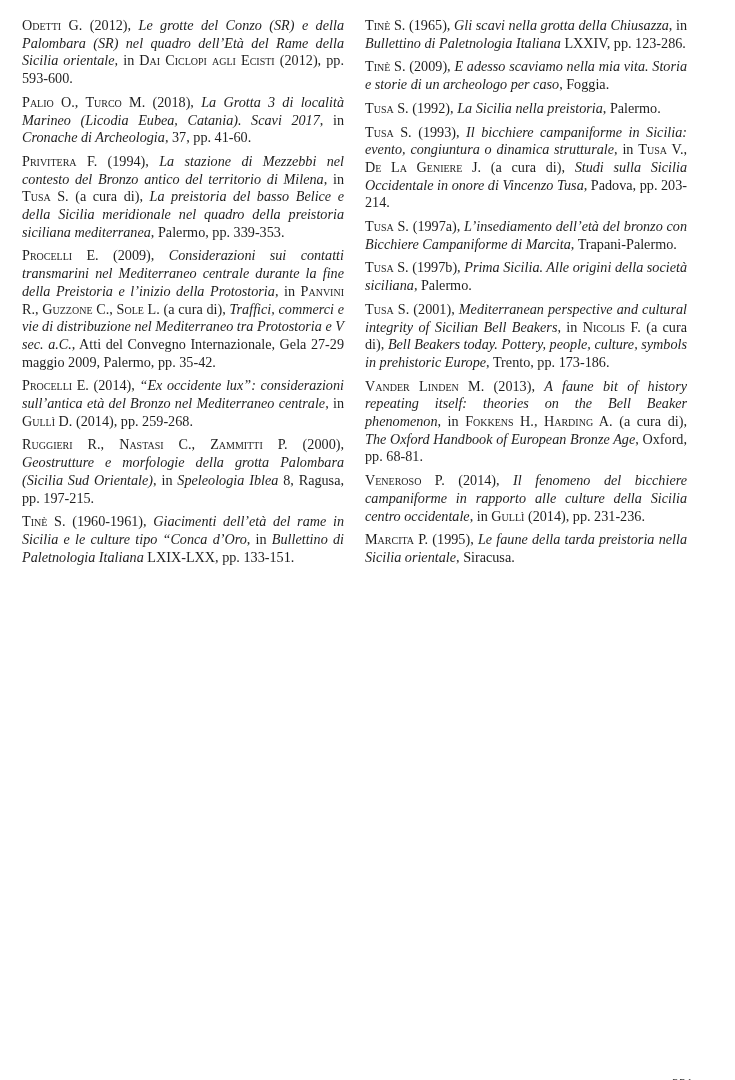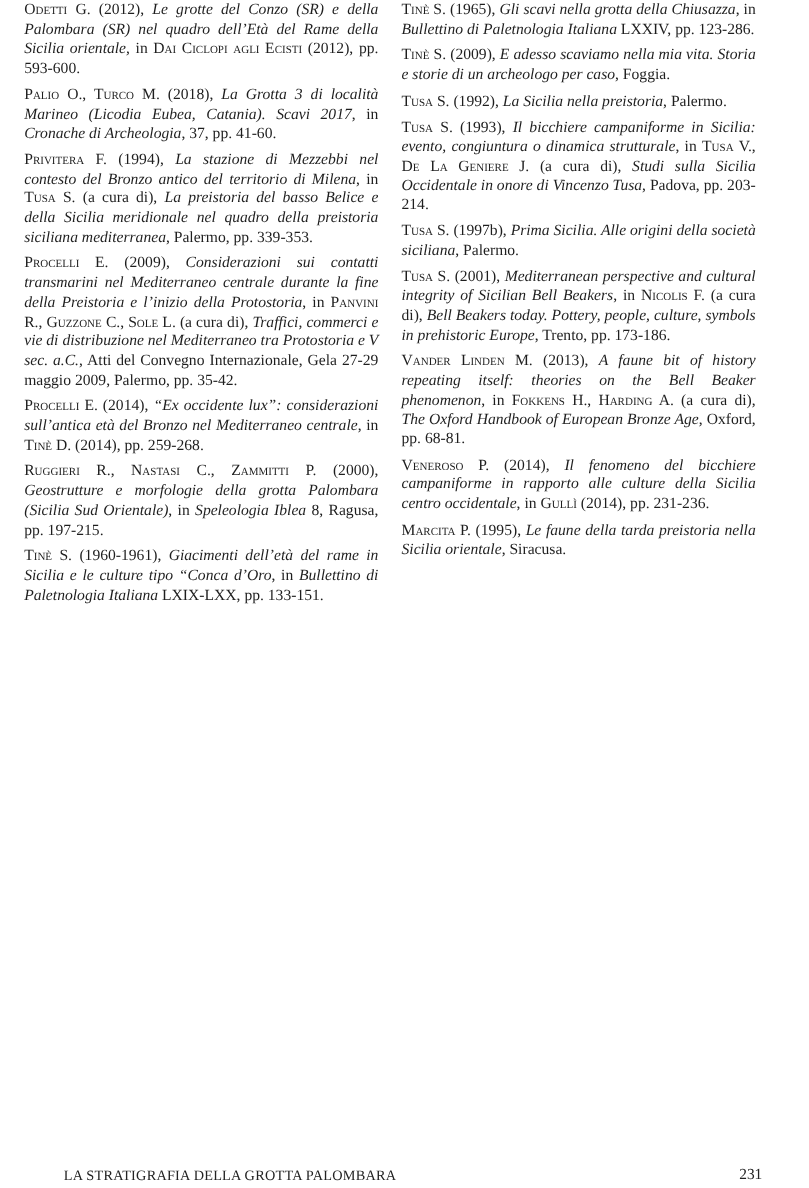--- a/index.html
+++ b/index.html
@@ -2,21 +2,21 @@
 <html><head>
 <meta charset="utf-8">
 <style>
   html, body { margin: 0; padding: 0; background: #ffffff; }
   body {
     width: 735px; height: 1080px; position: relative; overflow: hidden;
     font-family: "DejaVu Serif", "Liberation Serif", serif;
     color: #1e1e1e;
   }
   .page {
-    position: absolute; left: 22px; top: 0; width: 691px; height: 768px;
+    position: absolute; left: 22px; top: 16px; width: 691px; height: 768px;
   }
   .col {
     position: absolute; top: 1px; width: 322px;
     font-family: "Liberation Serif", serif;
     font-size: 14.2px; line-height: 17.7px;
     text-align: justify;
     hyphens: manual;
   }
   .col.left { left: 0; }
   .col.right { left: 343px; }
@@ -33,29 +33,30 @@
 </style>
 </head>
 <body>
 
 <div class="page">
   <div class="col left">
       <p class="entry"><span class="sc">Odetti G.</span><span> (2012), </span><i>Le grotte del Conzo (SR) e della Palombara (SR) nel quadro dell’Età del Rame della Sicilia orientale,</i><span> in </span><span class="sc">Dai Ciclopi agli Ecisti</span><span> (2012), pp. 593-600.</span></p>
       <p class="entry"><span class="sc">Palio O., Turco M.</span><span> (2018), </span><i>La Grotta 3 di località Marineo (Licodia Eubea, Catania). Scavi 2017</i><span>, in </span><i>Cronache di Archeologia</i><span>, 37, pp. 41-60.</span></p>
       <p class="entry"><span class="sc">Privitera F.</span><span> (1994), </span><i>La stazione di Mezzebbi nel contesto del Bronzo antico del territorio di Milena</i><span>, in </span><span class="sc">Tusa S.</span><span> (a cura di), </span><i>La preistoria del basso Belice e della Sicilia meridionale nel quadro della preistoria siciliana mediterranea</i><span>, Palermo, pp. 339-353.</span></p>
       <p class="entry"><span class="sc">Procelli E.</span><span> (2009), </span><i>Considerazioni sui contatti transmarini nel Mediterraneo centrale durante la fine della Preistoria e l’inizio della Protostoria</i><span>, in </span><span class="sc">Panvini R., Guzzone C., Sole L.</span><span> (a cura di), </span><i>Traffici, commerci e vie di distribuzione nel Mediterraneo tra Protostoria e V sec. a.C.</i><span>, Atti del Convegno Internazionale, Gela 27-29 maggio 2009, Palermo, pp. 35-42.</span></p>
-      <p class="entry"><span class="sc">Procelli E.</span><span> (2014), </span><i>“Ex occidente lux”: considerazioni sull’antica età del Bronzo nel Mediterraneo centrale</i><span>, in </span><span class="sc">Tinè D.</span><span> (2014), pp. 259-268.</span></p>
+      <p class="entry"><span class="sc">Procelli E.</span><span> (2014), </span><i>“Ex occidente lux”: considerazioni sull’antica età del Bronzo nel Mediterraneo centrale</i><span>, in </span><span class="sc">Gullì D.</span><span> (2014), pp. 259-268.</span></p>
       <p class="entry"><span class="sc">Ruggieri R., Nastasi C., Zammitti P.</span><span> (2000), </span><i>Geostrutture e morfologie della grotta Palombara (Sicilia Sud Orientale)</i><span>, in </span><i>Speleologia Iblea</i><span> 8, Ragusa, pp. 197-215.</span></p>
       <p class="entry"><span class="sc">Tinè S.</span><span> (1960-1961), </span><i>Giacimenti dell’età del rame in Sicilia e le culture tipo “Conca d’Oro</i><span>, in </span><i>Bullettino di Paletnologia Italiana</i><span> LXIX-LXX, pp. 133-151.</span></p>
     </div>
   <div class="col right">
       <p class="entry"><span class="sc">Tinè S.</span><span> (1965), </span><i>Gli scavi nella grotta della Chiusazza</i><span>, in </span><i>Bullettino di Paletnologia Italiana</i><span> LXXIV, pp. 123-286.</span></p>
       <p class="entry"><span class="sc">Tinè S.</span><span> (2009), </span><i>E adesso scaviamo nella mia vita. Storia e storie di un archeologo per caso</i><span>, Foggia.</span></p>
       <p class="entry"><span class="sc">Tusa S.</span><span> (1992), </span><i>La Sicilia nella preistoria</i><span>, Palermo.</span></p>
       <p class="entry"><span class="sc">Tusa S.</span><span> (1993), </span><i>Il bicchiere campaniforme in Sicilia: evento, congiuntura o dinamica strutturale</i><span>, in </span><span class="sc">Tusa V., De La Geniere J.</span><span> (a cura di), </span><i>Studi sulla Sicilia Occidentale in onore di Vincenzo Tusa</i><span>, Padova, pp. 203-214.</span></p>
+      <p class="entry"><span class="sc">Tusa S.</span><span> (1997a), </span><i>L’insediamento dell’età del bronzo con Bicchiere Campaniforme di Marcita</i><span>, Trapani-Palermo.</span></p>
       <p class="entry"><span class="sc">Tusa S.</span><span> (1997b), </span><i>Prima Sicilia. Alle origini della società siciliana</i><span>, Palermo.</span></p>
       <p class="entry"><span class="sc">Tusa S.</span><span> (2001), </span><i>Mediterranean perspective and cultural integrity of Sicilian Bell Beakers</i><span>, in </span><span class="sc">Nicolis F.</span><span> (a cura di), </span><i>Bell Beakers today. Pottery, people, culture, symbols in prehistoric Europe</i><span>, Trento, pp. 173-186.</span></p>
       <p class="entry"><span class="sc">Vander Linden M.</span><span> (2013), </span><i>A faune bit of history repeating itself: theories on the Bell Beaker phenomenon</i><span>, in </span><span class="sc">Fokkens H., Harding A.</span><span> (a cura di), </span><i>The Oxford Handbook of European Bronze Age</i><span>, Oxford, pp. 68-81.</span></p>
       <p class="entry"><span class="sc">Veneroso P.</span><span> (2014), </span><i>Il fenomeno del bicchiere campaniforme in rapporto alle culture della Sicilia centro occidentale</i><span>, in </span><span class="sc">Gullì</span><span> (2014), pp. 231-236.</span></p>
       <p class="entry"><span class="sc">Marcita P.</span><span> (1995), </span><i>Le faune della tarda preistoria nella Sicilia orientale</i><span>, Siracusa.</span></p>
     </div>
 
   <div class="footer">
     <span class="running">LA STRATIGRAFIA DELLA GROTTA PALOMBARA</span>
     <span class="pageno">231</span>

